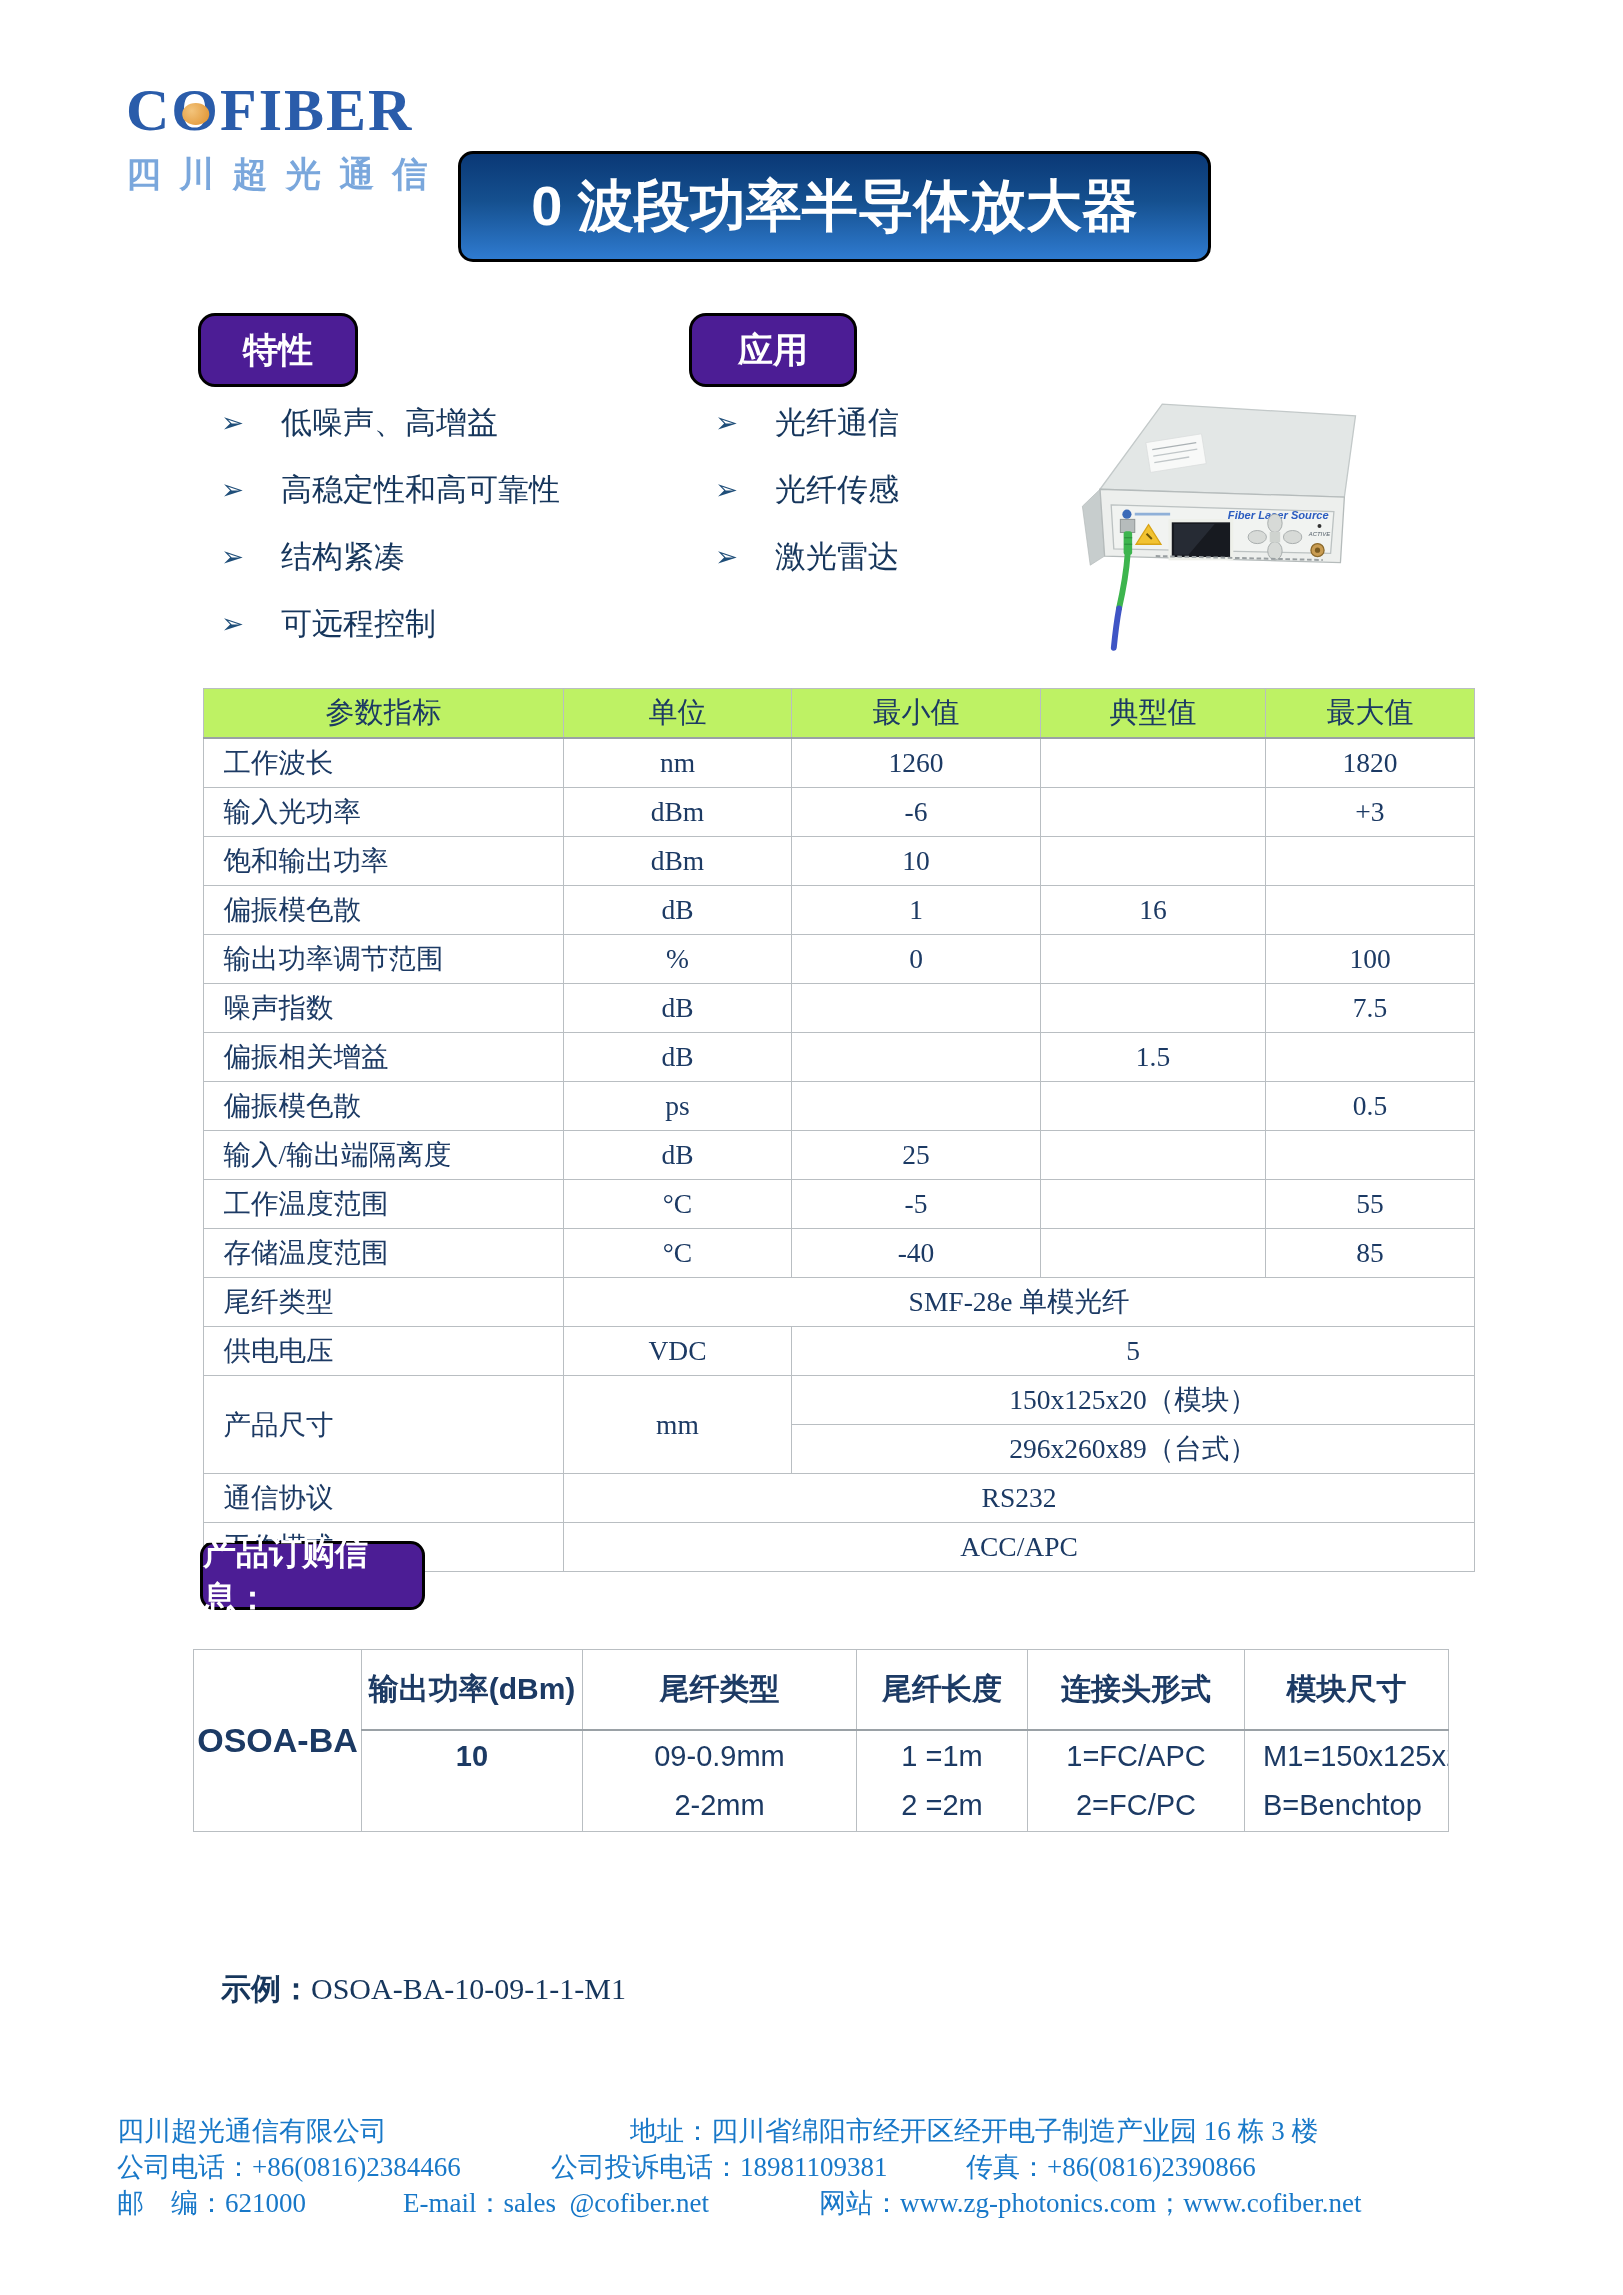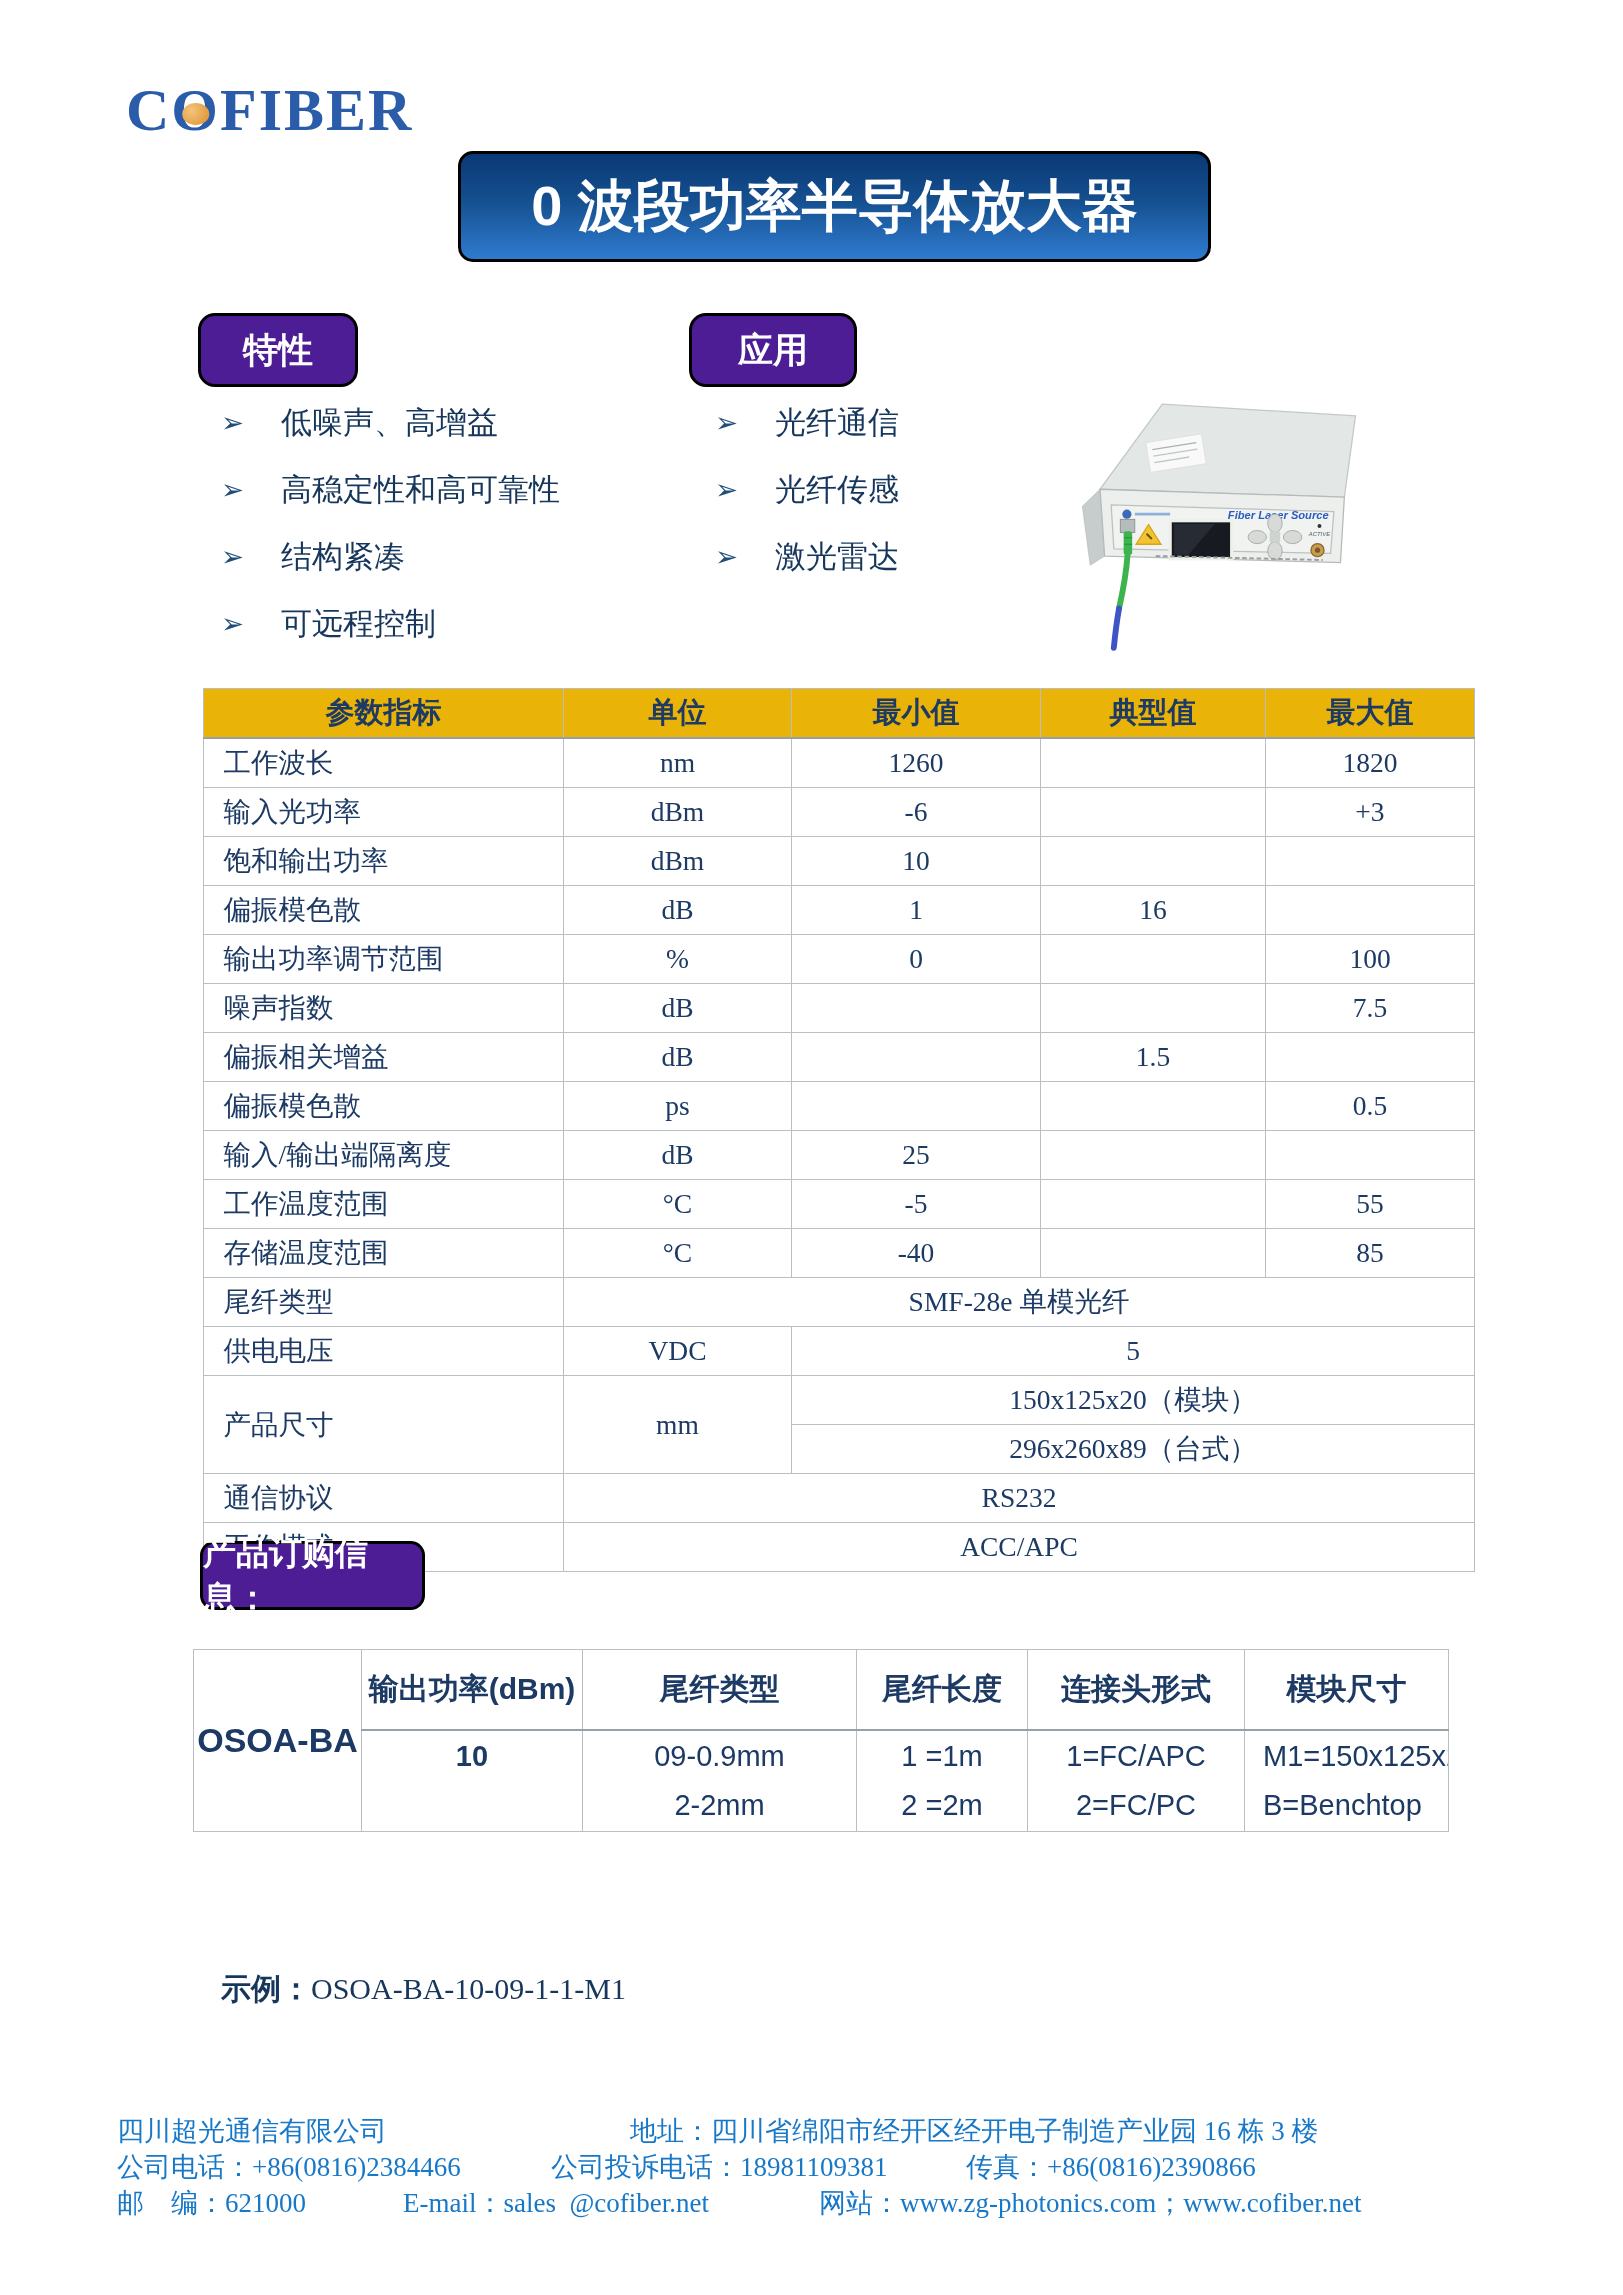--- a/index.html
+++ b/index.html
@@ -38,21 +38,21 @@
   .list-apps{left:715px;top:389px;}
   .blist li{display:flex;align-items:center;height:67px;white-space:nowrap;}
   .bullet{font-family:"DejaVu Sans",sans-serif;color:#1f4e79;font-size:27.5px;
     margin-right:37px;line-height:1;}
   
   .spec-wrap{position:absolute;left:203px;top:688px;}
   table{border-collapse:collapse;table-layout:fixed;}
   .spec-table{width:1271px;}
   .spec-table th,.spec-table td{border:1.3px solid #b9bec2;color:#1c3a64;
     height:46px;overflow:hidden;white-space:nowrap;}
-  .spec-table thead th{background:#eab308;font-size:29px;font-weight:bold;
+  .spec-table thead th{background:#bef264;font-size:29px;font-weight:normal;
     text-align:center;border-bottom:2.6px solid #9aa1a6;margin-left:48px;}
   .spec-table td{font-size:27.5px;}
   .spec-table td.name{text-align:left;padding-left:19.6px;}
   .spec-table td.c{text-align:center;}
   
   .ord-wrap{position:absolute;left:193px;top:1649px;}
   .ord-table{width:1255px;font-family:"Liberation Sans",sans-serif;}
   .ord-table th,.ord-table td{border:1.3px solid #b9bec2;color:#1c3a64;overflow:hidden;white-space:nowrap;}
   .ord-table th{height:77px;font-size:30px;font-weight:bold;text-align:center;
     border-bottom:2px solid #9aa1a6;}
@@ -74,20 +74,21 @@
   
   .photo{position:absolute;left:1064px;top:391px;width:321px;height:262px;}
 </style>
 </head>
 <body>
 
 <div class="page">
 
   <div class="logo">
     <div class="logo-brand"><span>C</span><span class="logo-o"><span>O</span><span class="o-dot"></span></span><span>FIBER</span></div>
+    <div class="logo-sub">四川超光通信</div>
   </div>
 
   <div class="banner">0 波段功率半导体放大器</div>
 
   <div class="section-btn btn-features">特性</div>
   <div class="section-btn btn-apps">应用</div>
 
   <ul class="blist list-features">
     <li>
         <span class="bullet">➢</span>

